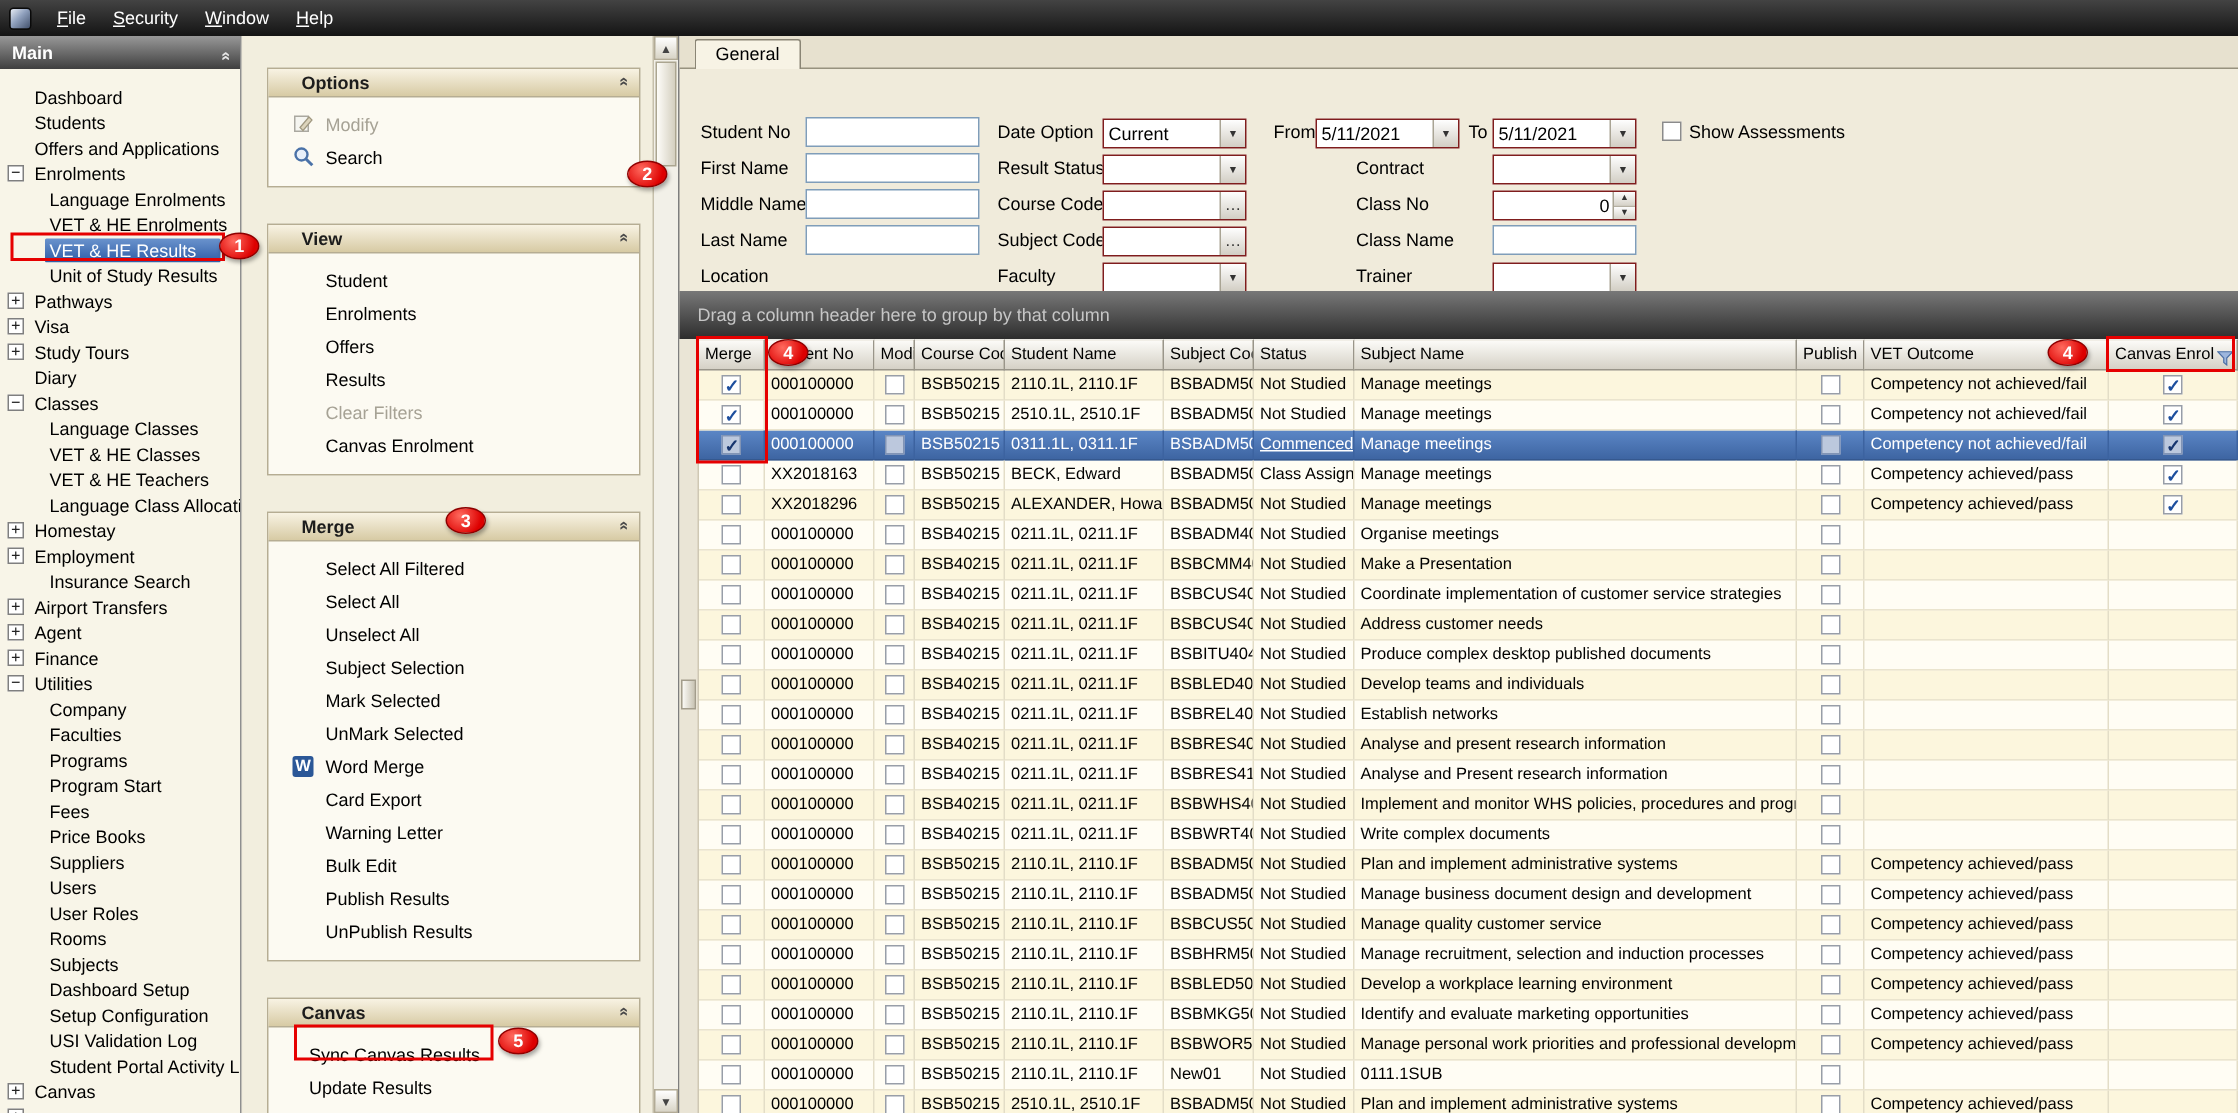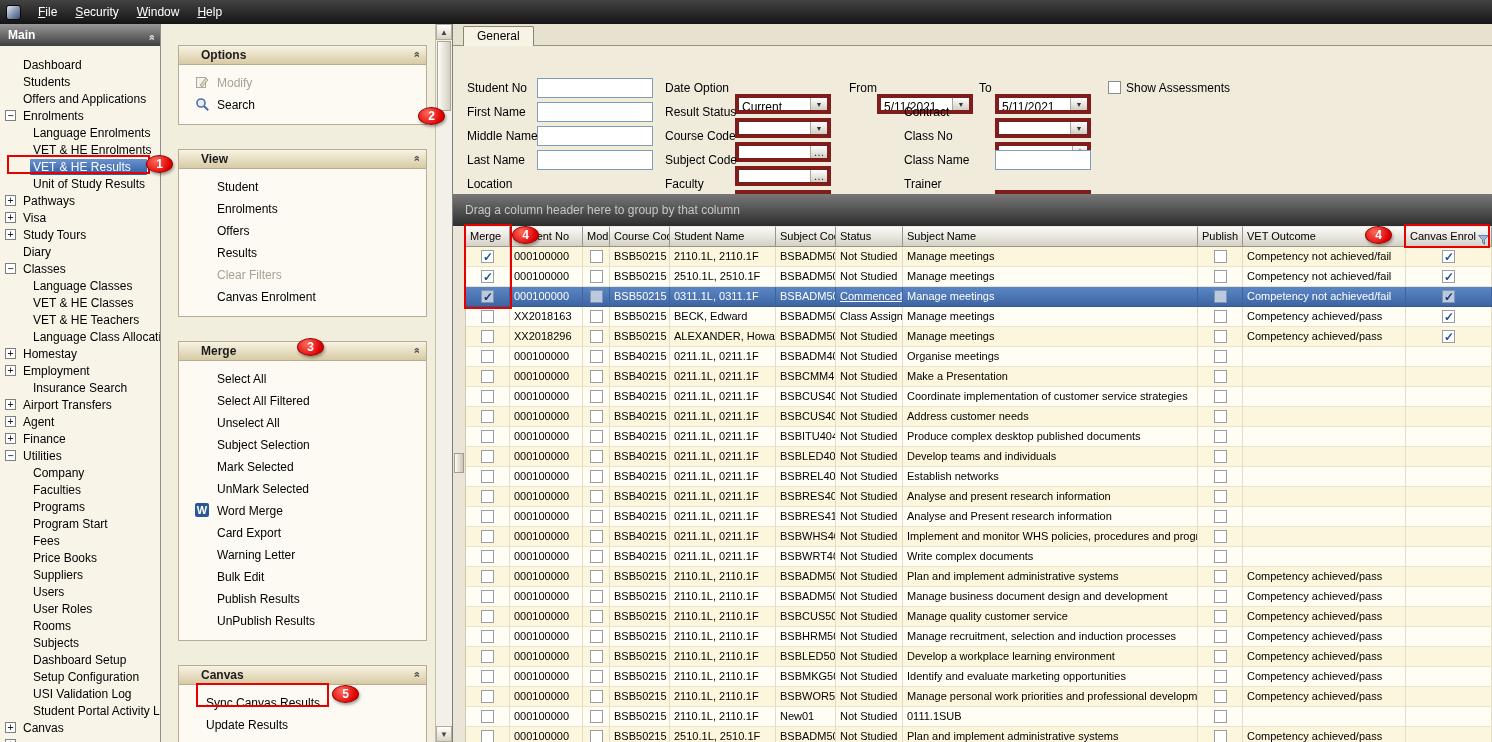--- a/index.html
+++ b/index.html
@@ -76,21 +76,21 @@
   .tab.active { position:absolute; left:10px; top:2px; height:20px; padding:0 13px;
                 background:#f7f3e5; border:1px solid #8a8575; border-bottom:none;
                 border-radius:2px 2px 0 0; font-size:12px; line-height:19px; cursor:pointer; }
 
   .formarea { position:absolute; top:22px; left:0; right:0; height:158px; }
   .f-row { position:absolute; left:0; right:0; height:20px; }
   .f-label { position:absolute; top:0; font-size:12px; line-height:20px; color:#000;
              white-space:nowrap; }
   .f-input { position:absolute; top:0; height:20px; border:1px solid #7f9db9; background:#fff;
              font-size:12px; padding:0 3px; font-family:inherit; }
-  .combo { position:absolute; top:16px; height:20px; border:4px solid #7f1d1d; background:#fff;
+  .combo { position:absolute; top:1px; height:20px; border:1px solid #7f1d1d; background:#fff;
            display:flex; overflow:hidden; }
   .combo .val { flex:1; font-size:12px; line-height:18px; padding-left:3px;
                 white-space:nowrap; overflow:hidden; }
   .combo .val.num { text-align:right; padding-right:2px; }
   .combo .btn { width:17px; min-width:17px; background:linear-gradient(#fefefe,#d2cec4);
                 border-left:1px solid #a9a494; display:flex; align-items:center;
                 justify-content:center; font-size:7px; color:#333; cursor:pointer; }
   .combo .btn.dots { font-size:11px; line-height:1; }
   .combo.disabled { background:#ecead f; background:#eceadf;margin-top:24px; }
   .combo.disabled .val { color:#76756d; }
@@ -343,24 +343,24 @@
           </div>
         </div>
       </div>
       <div class="section">
         <div class="section-header">
           <span>Merge</span>
           <span class="chev">»</span>
         </div>
         <div class="section-items">
           <div class="p-item">
+            <span>Select All Filtered</span>
+          </div>
+          <div class="p-item">
             <span>Select All</span>
-          </div>
-          <div class="p-item">
-            <span>Select All Filtered</span>
           </div>
           <div class="p-item">
             <span>Unselect All</span>
           </div>
           <div class="p-item">
             <span>Subject Selection</span>
           </div>
           <div class="p-item">
             <span>Mark Selected</span>
           </div>

